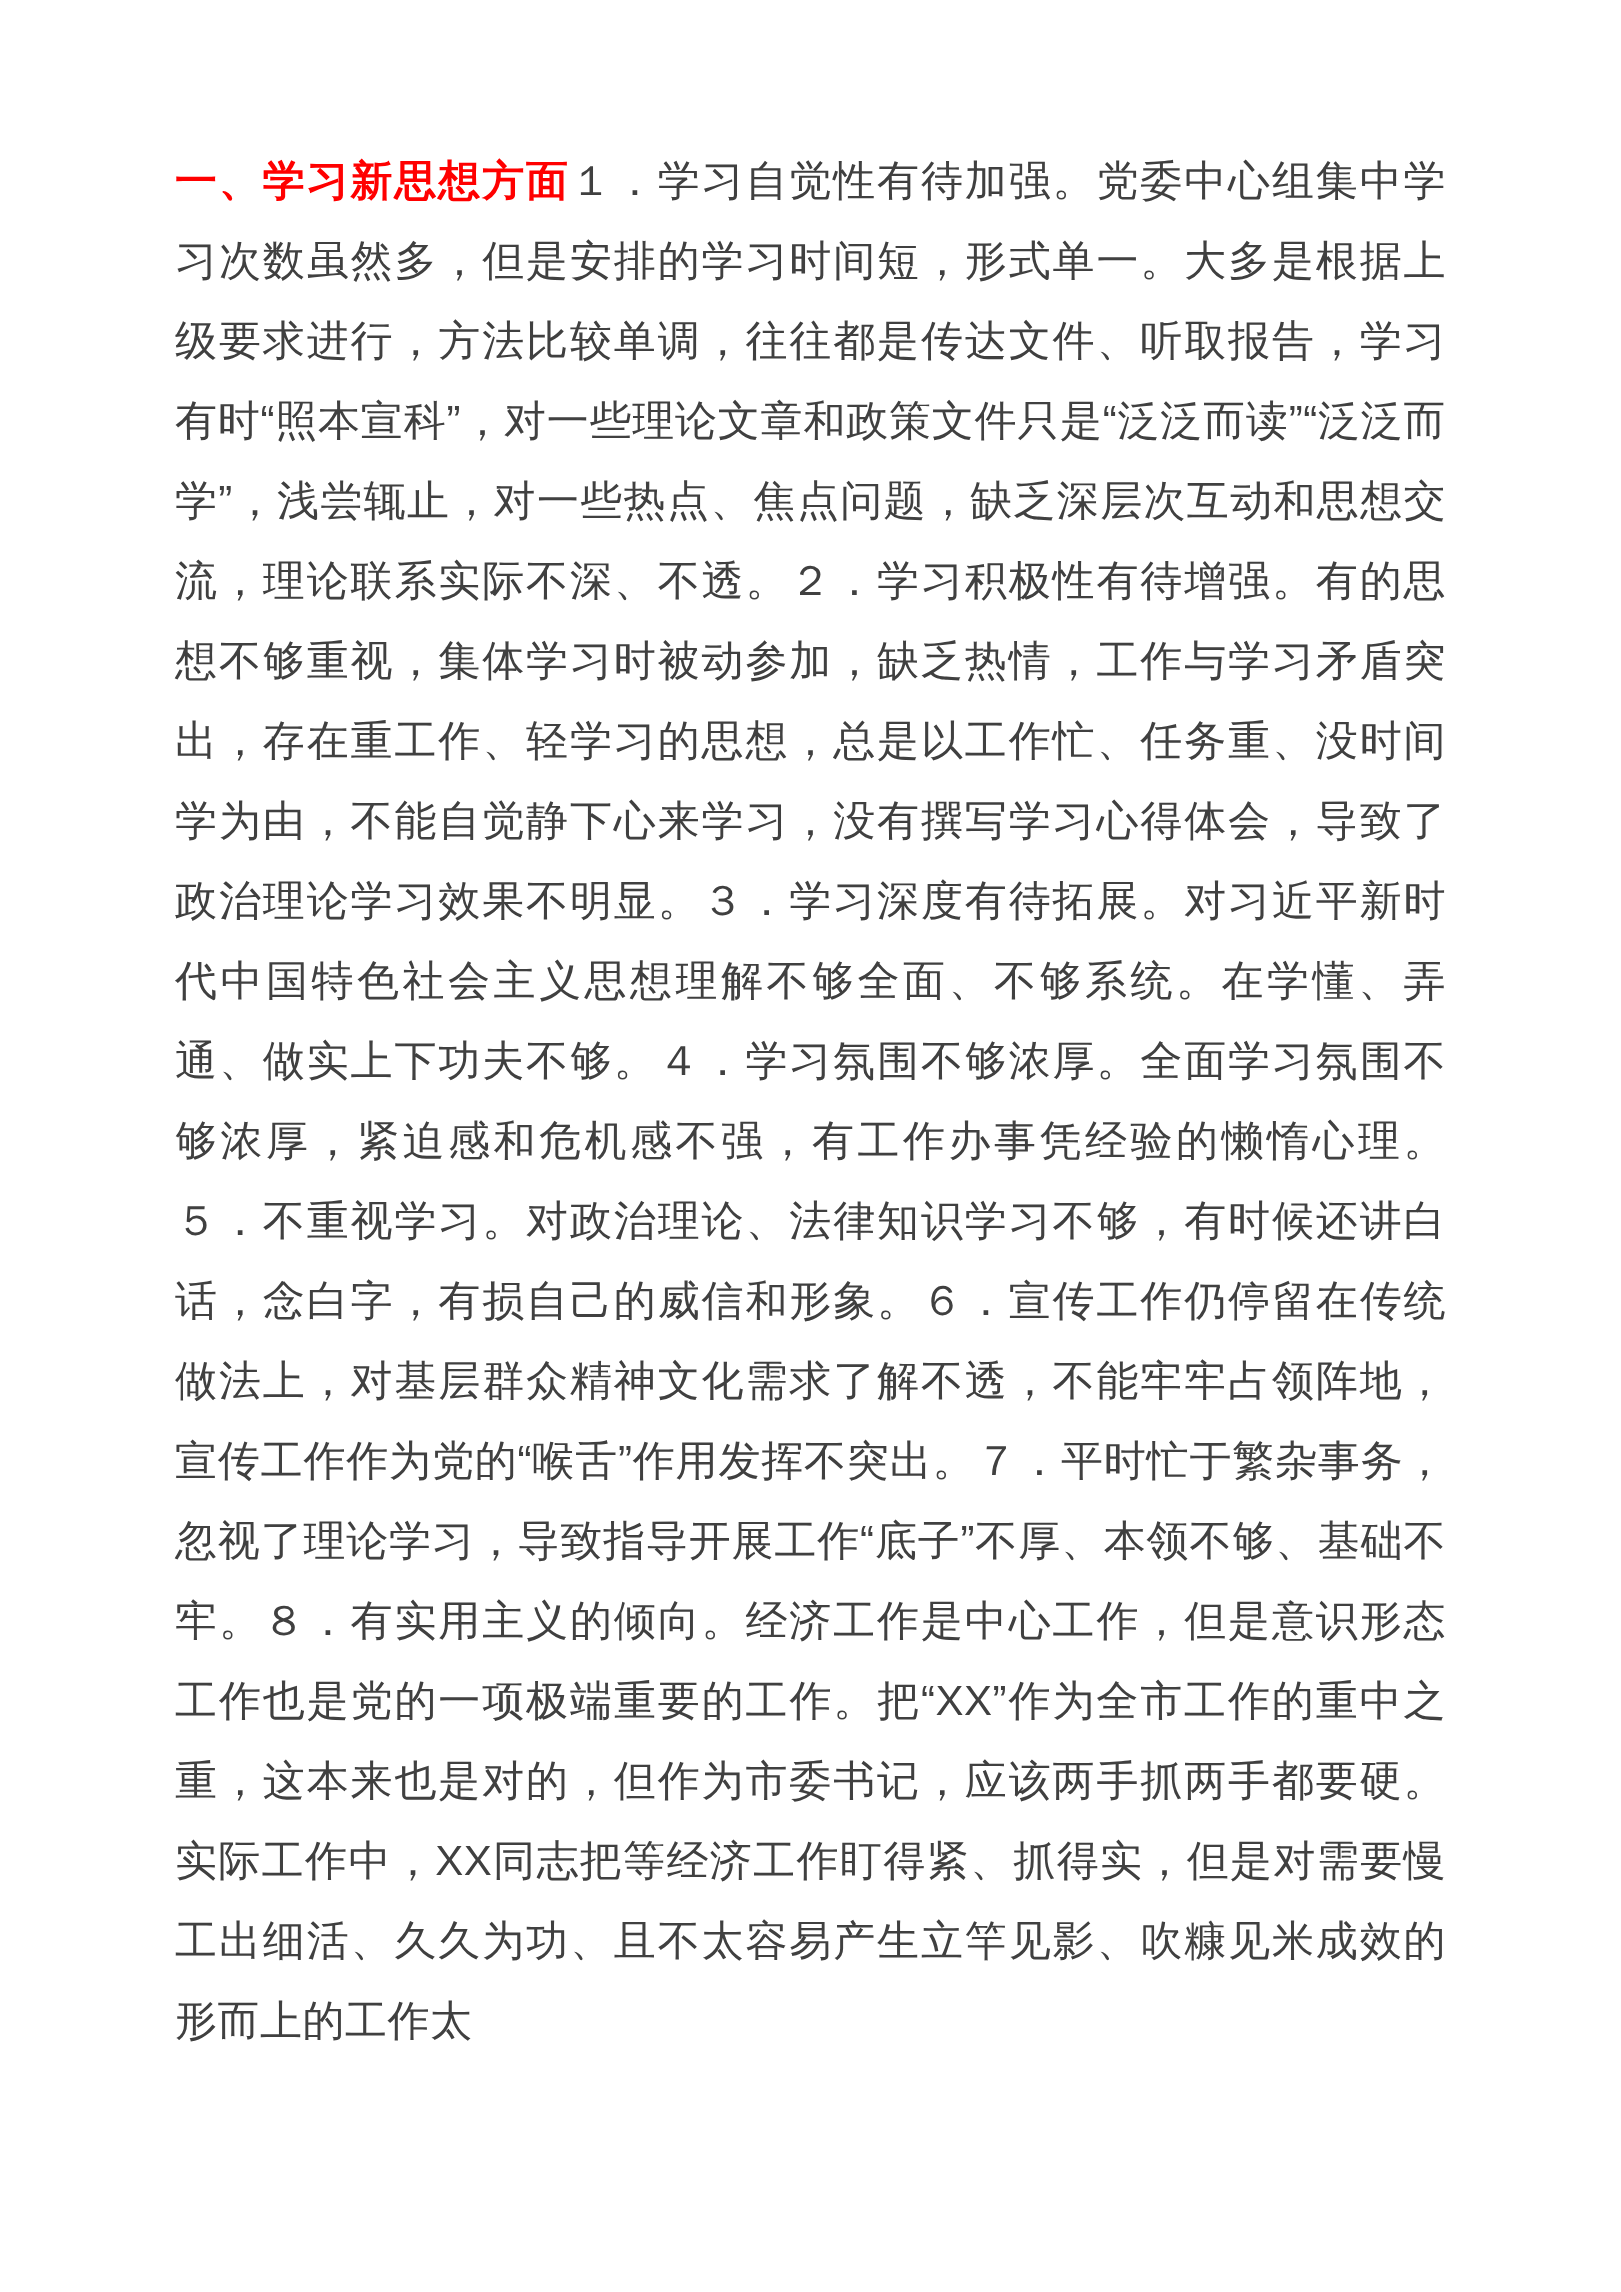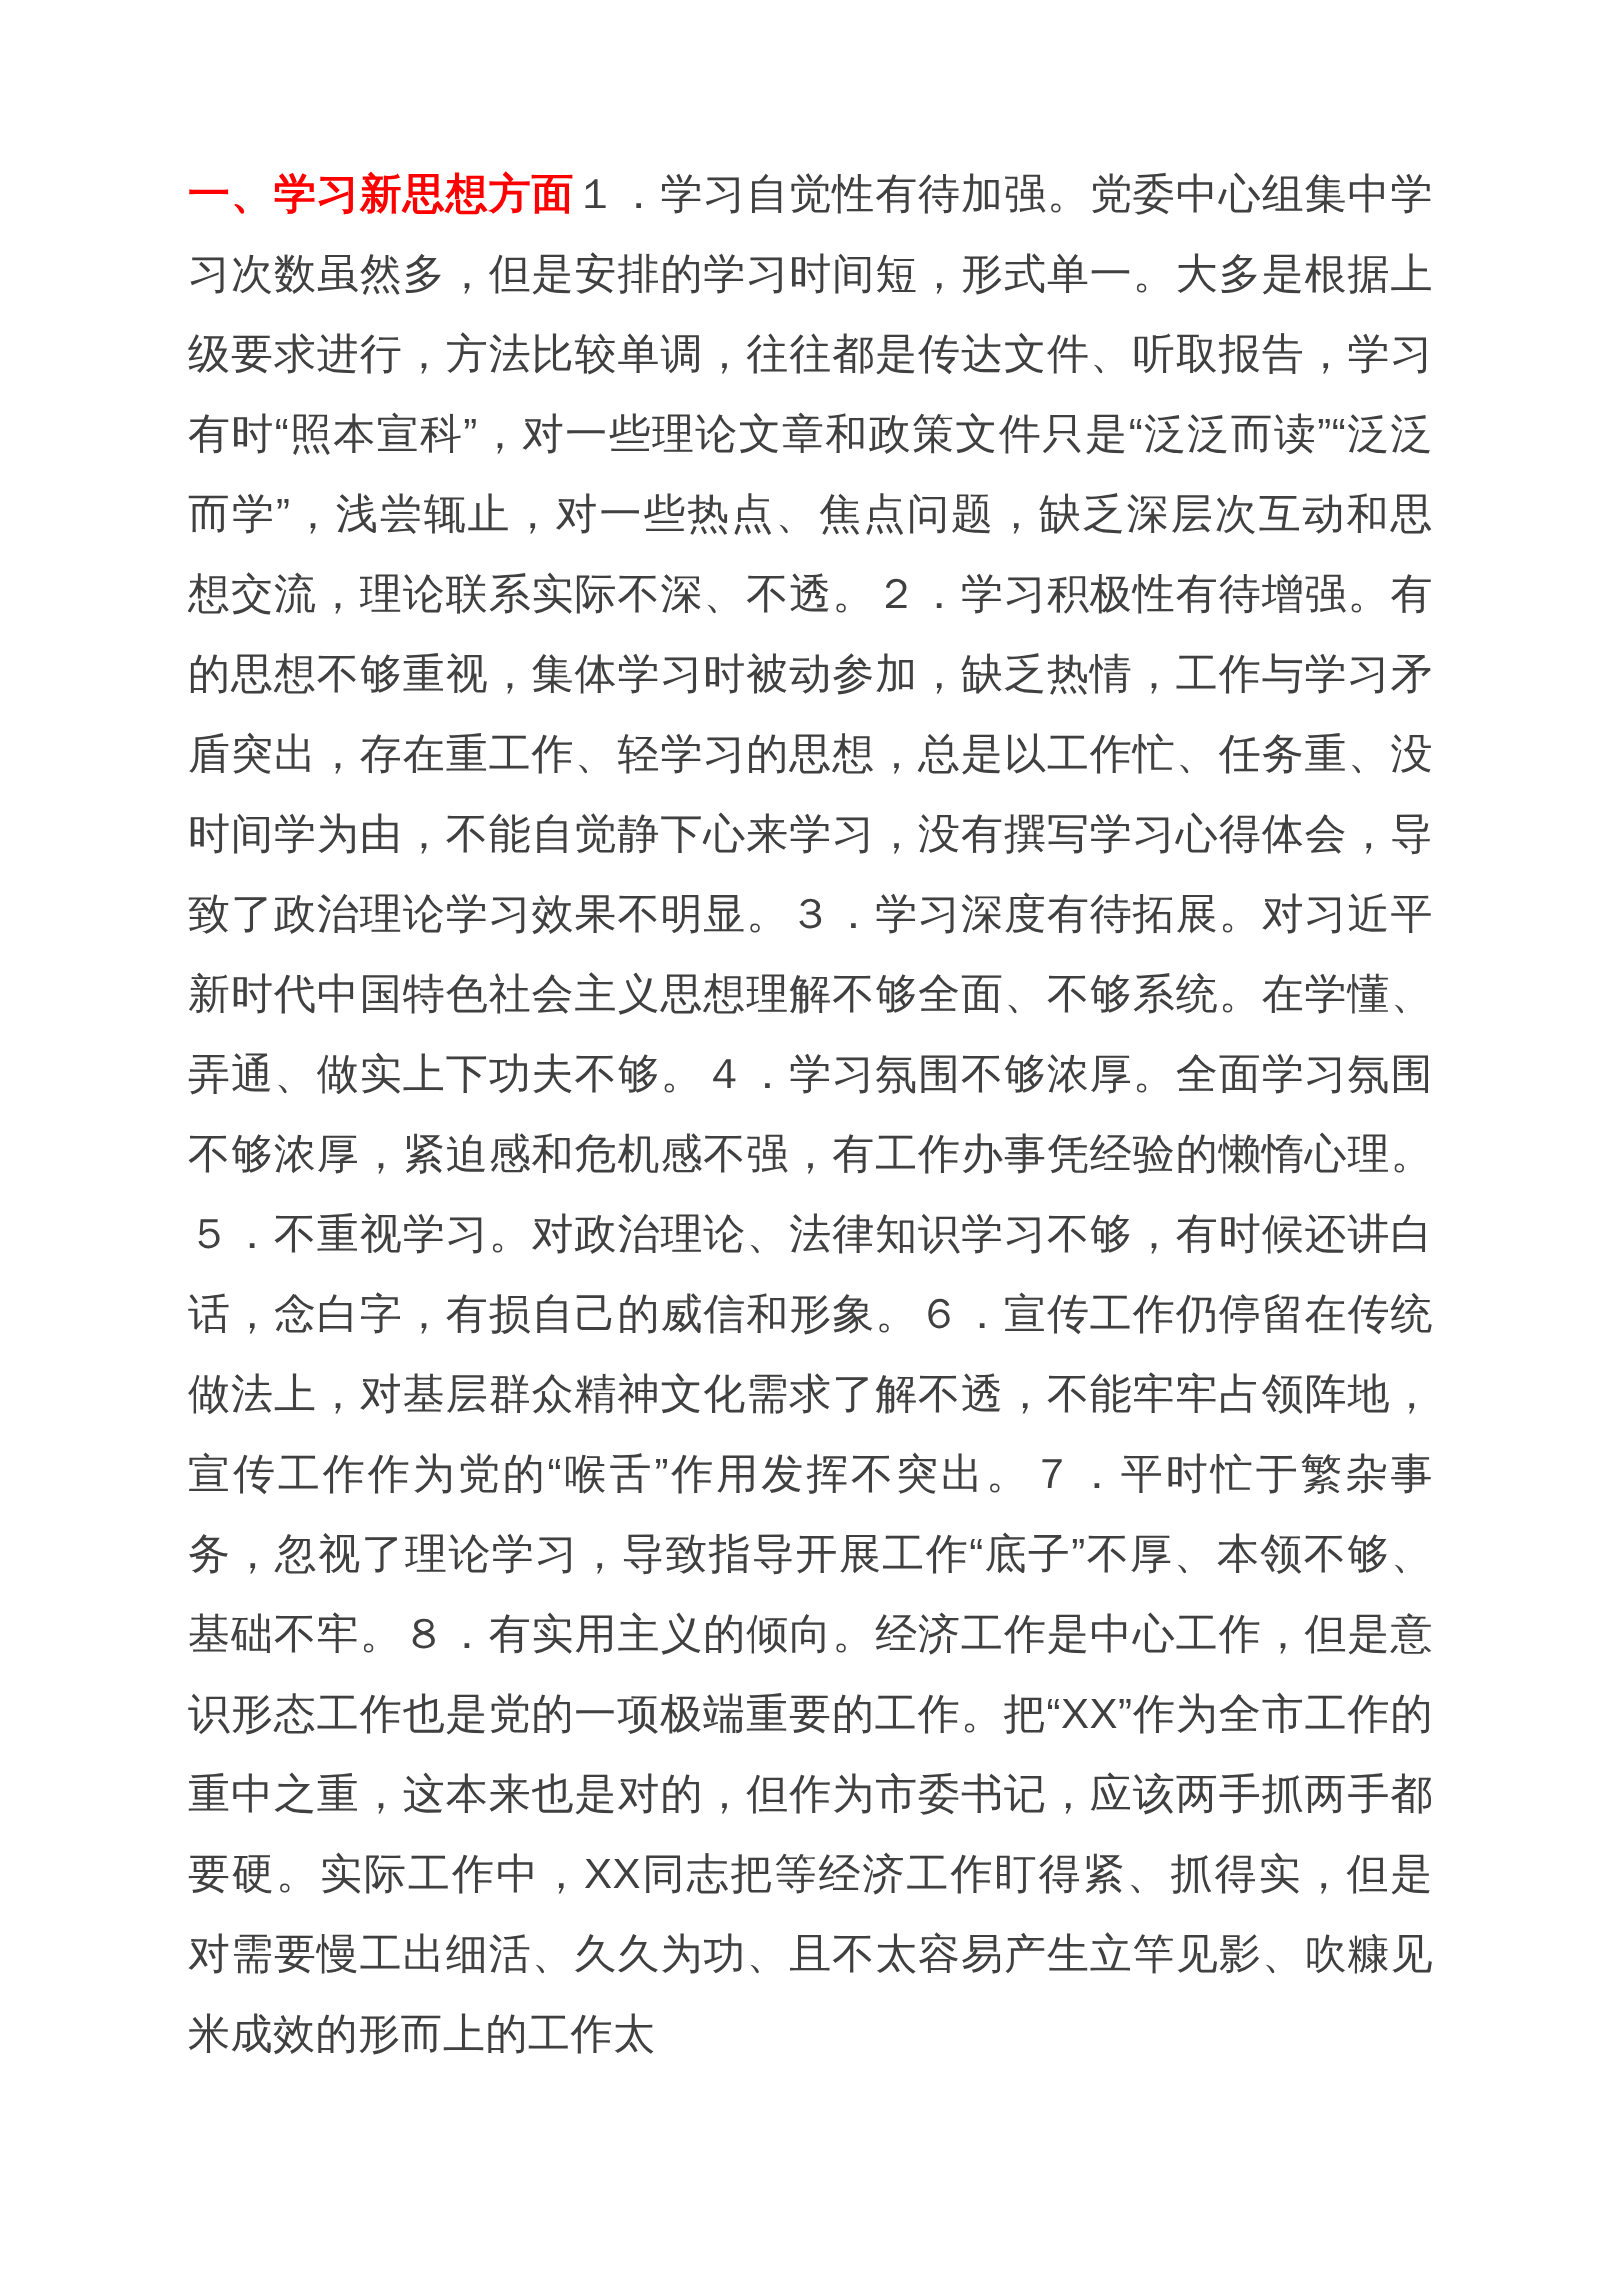--- a/index.html
+++ b/index.html
@@ -11,21 +11,21 @@
       position: relative;
       width: 1621px;
       height: 2293px;
       background: #ffffff;
       box-sizing: border-box;
       padding: 137px 171px 0 171px;
       overflow: hidden;
       font-family: "Liberation Sans", sans-serif;
     }
     .doc-paragraph {
-      margin: 17px;
+      margin: 4px;
       font-size: 42px;
       line-height: 80px;
       color: #404040;
       text-align: justify;
       text-justify: inter-ideograph;
       letter-spacing: 0.5px;
       word-break: break-all;
       font-family: "Liberation Sans", sans-serif;
     }
     .section-heading {

